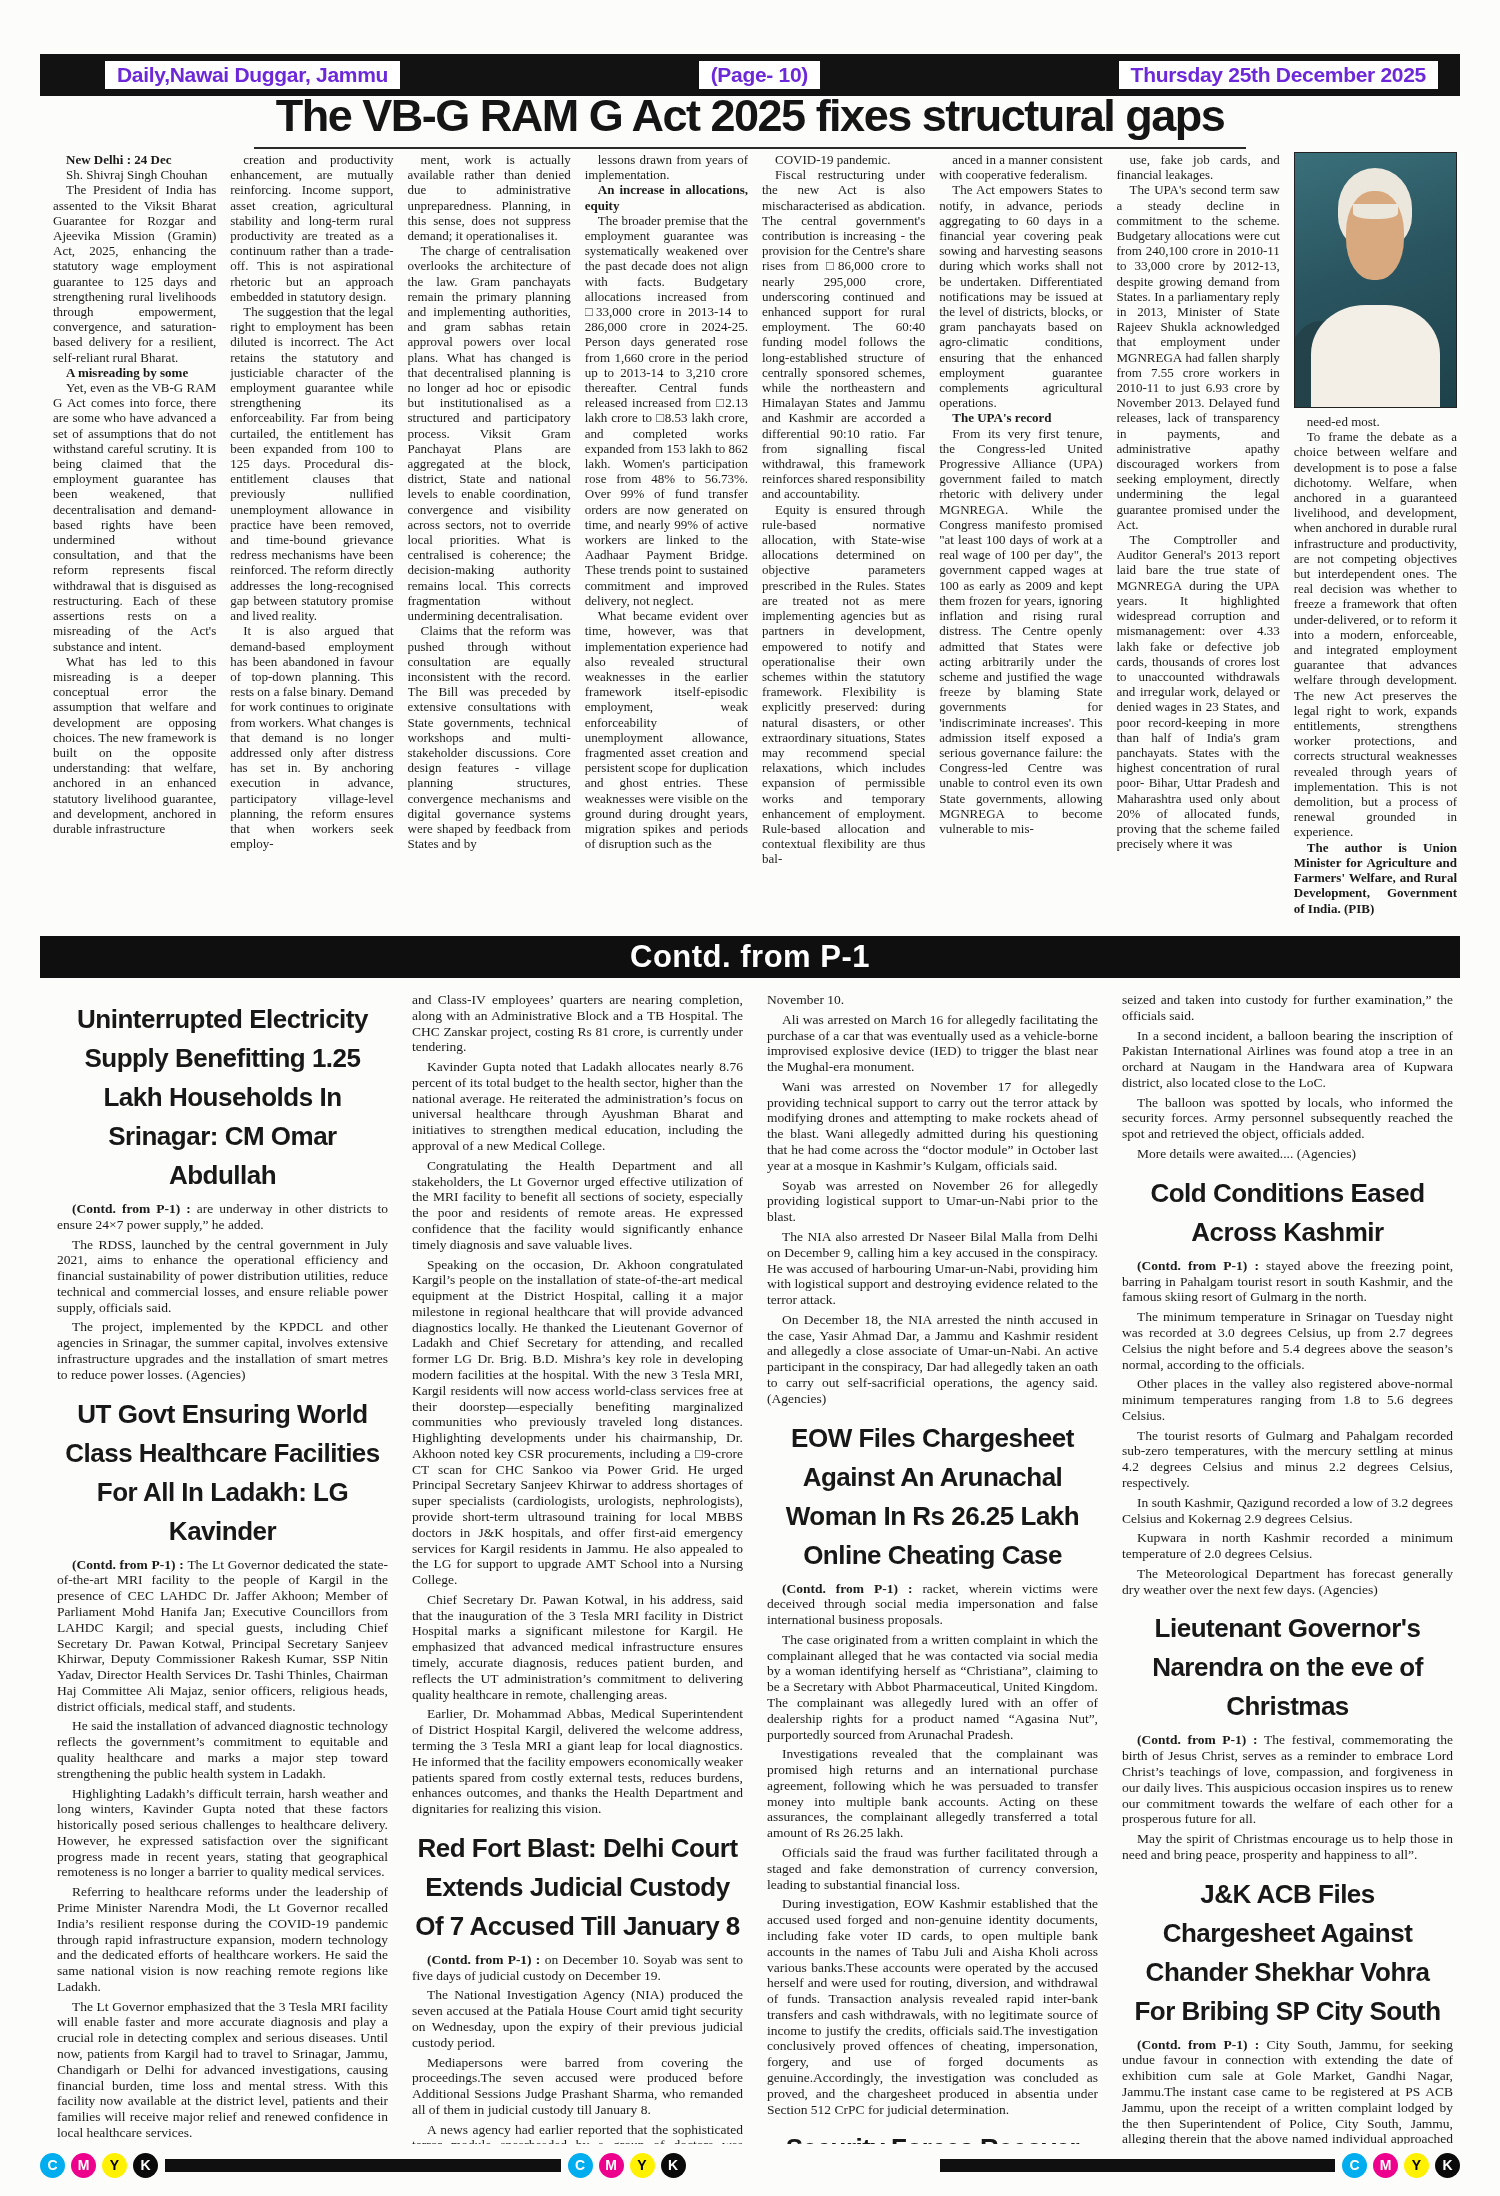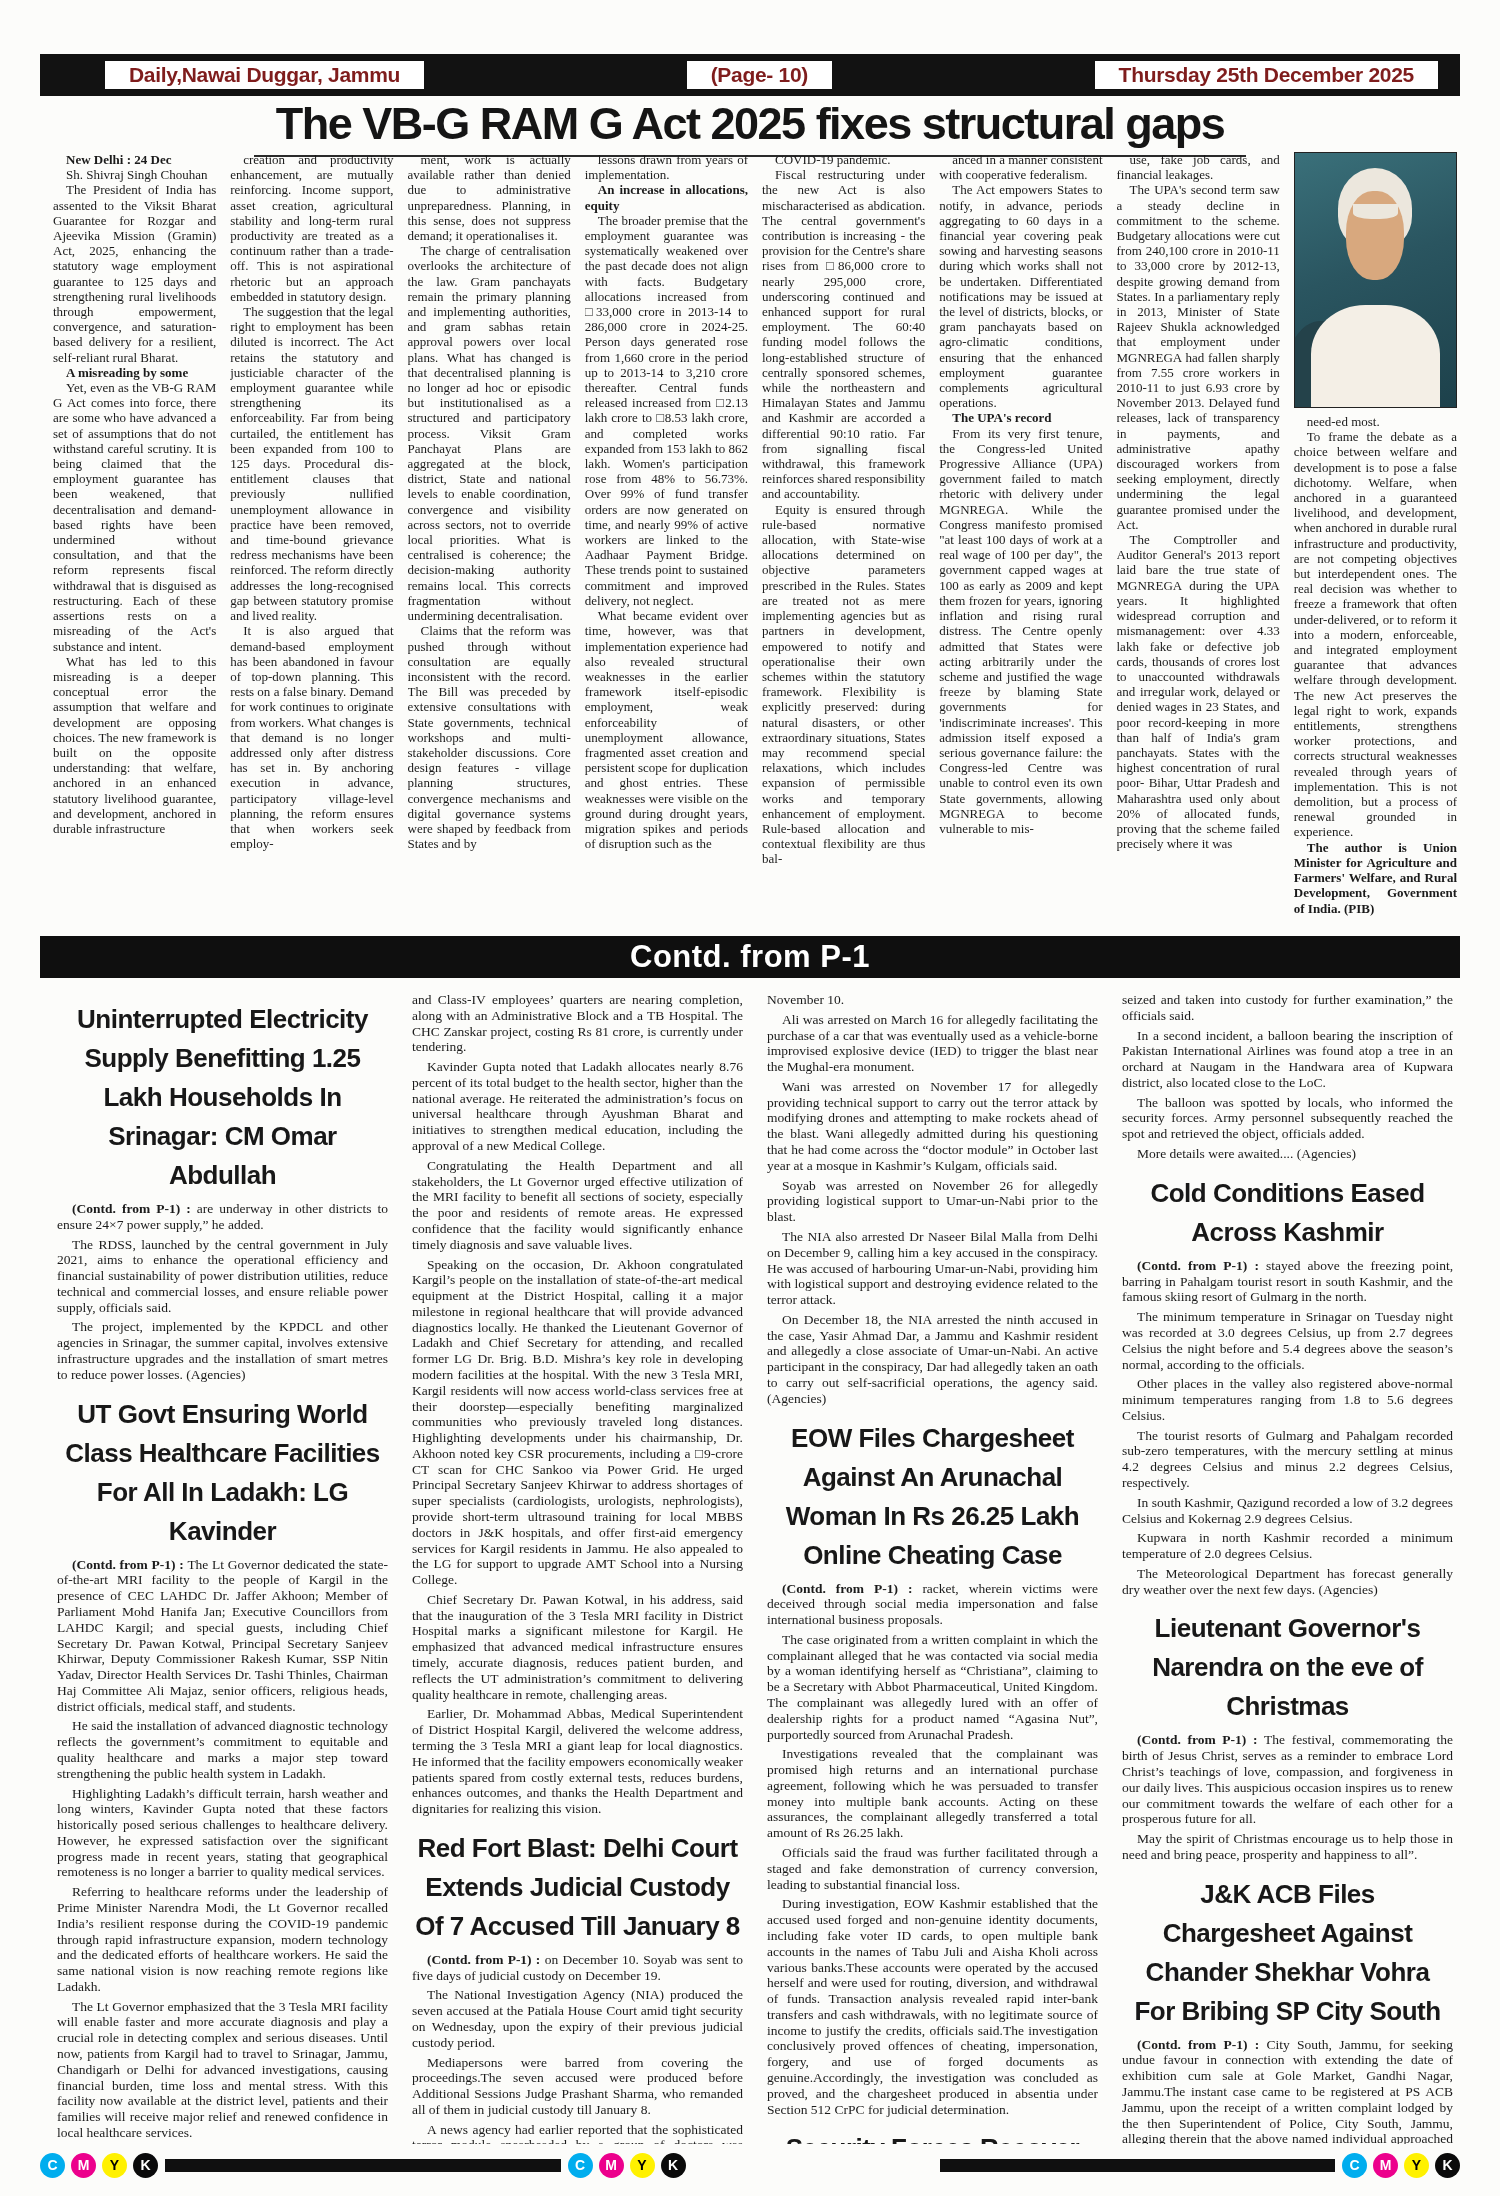--- a/index.html
+++ b/index.html
@@ -1,26 +1,26 @@
 <!DOCTYPE html>
 <html lang="en"><head>
 <meta charset="utf-8">
 <style>
   html,body{margin:0;padding:0;background:#d9d9d9;}
   #page{position:relative;width:1500px;height:2196px;background:#fcfcfa;margin:0 auto;
         font-family:"Liberation Serif",serif;color:#1b1b1b;overflow:hidden;}
   
   .header-bar{position:absolute;left:40px;top:54px;width:1420px;height:42px;background:#121212;
               display:flex;align-items:center;justify-content:space-between;box-sizing:border-box;padding:0 10px;}
-  .hdr-box{background:#ffffff;color:#7f1d1d;font-family:"Liberation Sans",sans-serif;font-weight:700;
-           font-size:21px;padding:2px 24px;white-space:nowrap;letter-spacing:-0.3px;}
+  .hdr-box{background:#ffffff;color:#6d28d9;font-family:"Liberation Sans",sans-serif;font-weight:700;
+           font-size:21px;padding:2px 12px;white-space:nowrap;letter-spacing:-0.3px;}
   .hdr-left{margin-left:55px;}
   .hdr-right{margin-right:12px;}
   
-  .headline-wrap{position:absolute;top:98px;left:0;width:100%;text-align:center;}
+  .headline-wrap{position:absolute;top:90px;left:0;width:100%;text-align:center;}
   h1.main-headline{display:inline-block;margin:0;font-family:"Liberation Sans",sans-serif;font-weight:800;
      font-size:45px;letter-spacing:-1.5px;color:#151515;border-bottom:2px solid #2a2a2a;padding:0 22px 5px;}
   
   #lead-columns{position:absolute;left:53px;top:152px;width:1404px;height:782px;display:flex;gap:14px;overflow:hidden;}
   .lead-col{flex:1 1 0;font-size:13px;line-height:1.17;text-align:justify;overflow:hidden;hyphens:auto;}
   .lead-col p{margin:0;text-indent:13px;}
   .lead-col p.b{font-weight:700;}
   
   .photo{position:relative;width:100%;height:256px;border:1px solid #222;box-sizing:border-box;
          background:linear-gradient(160deg,#3a707a 0%,#2a5560 45%,#1d414b 100%);overflow:hidden;margin-bottom:6px;}

